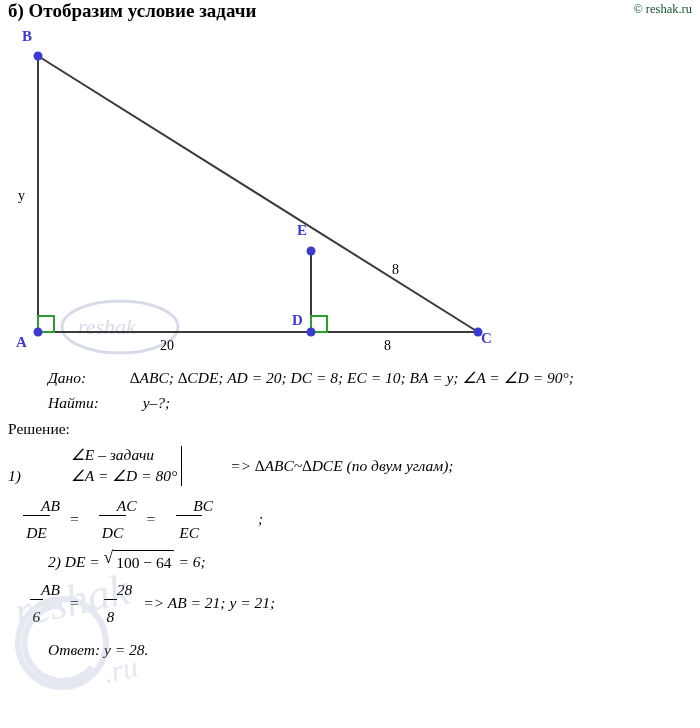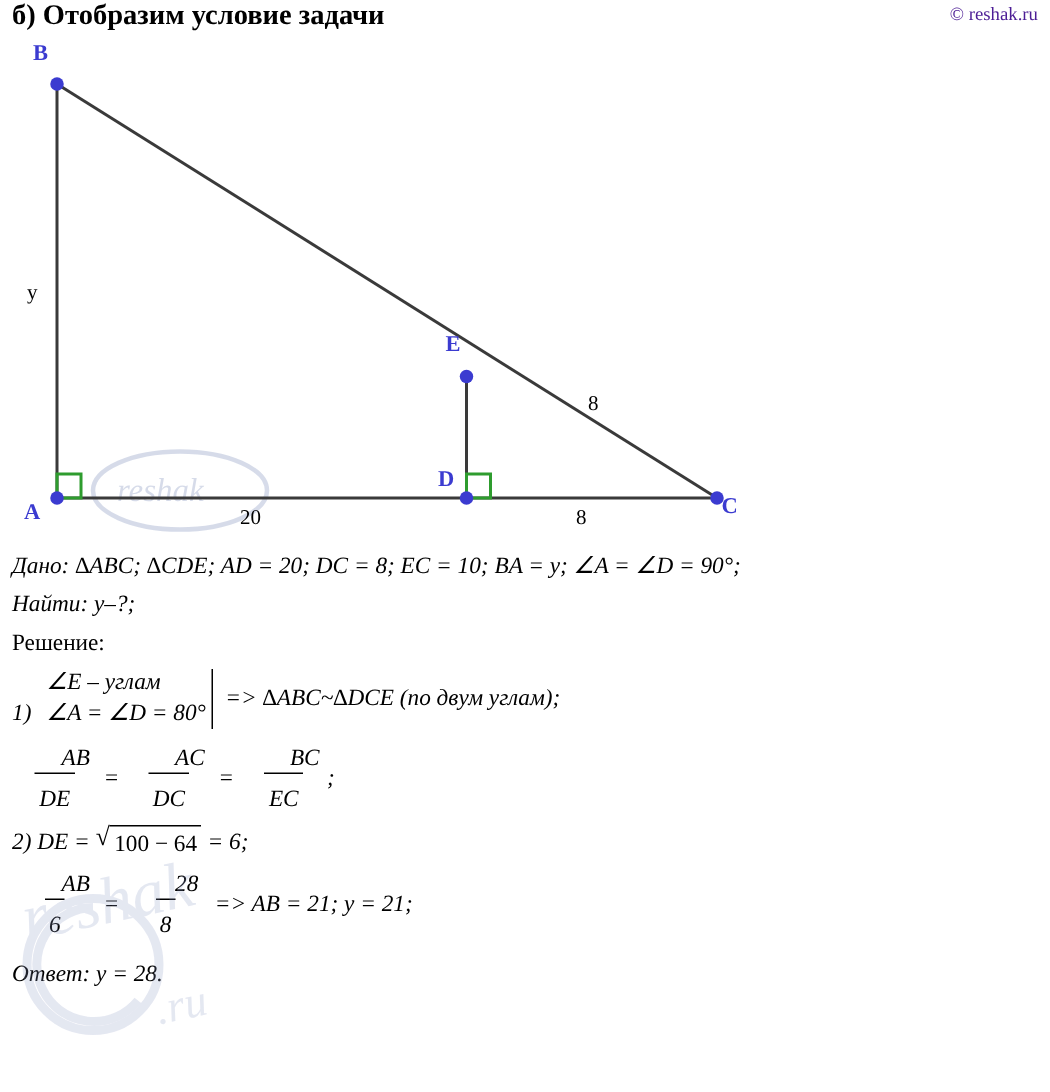--- a/index.html
+++ b/index.html
@@ -29,21 +29,21 @@
     font-size: 19px;
     color: #000;
     white-space: nowrap;
   }
   .watermark-top {
     position: absolute;
     right: 8px;
     top: 2px;
     font-family: "Liberation Serif", serif;
     font-size: 12.5px;
-    color: #4c1d95;
+    color: #14532d;
     white-space: nowrap;
   }
   .figure {
     position: absolute;
     left: 0px;
     top: 22px;
     width: 700px;
     height: 340px;
   }
   .solution {
@@ -51,21 +51,21 @@
     left: 8px;
     top: 370px;
     width: 686px;
   }
   .line {
     font-family: "Liberation Serif", serif;
     font-size: 15.5px;
     line-height: 1.05;
     white-space: nowrap;
   }
-  .it { font-style: italic; }
+  .it { font-style: italic; margin-left: 40px; }
   .row-given { margin-bottom: 9px; }
   .row-find { margin-bottom: 9px; }
   .row-sol { margin-bottom: 8px; }
 
   
   .step1 {
     display: flex;
     align-items: center;
     margin-bottom: 10px;
   }
@@ -217,21 +217,21 @@
     <div class="line row-find">
       <span class="it">Найти:</span>
       <span class="it">y–?;</span>
     </div>
 
     <div class="line row-sol">Решение:</div>
 
     <div class="step1">
       <div class="step1-num">1)</div>
       <div class="step1-stack">
-        <span class="it">∠E – углам</span>
+        <span class="it">∠E – задачи</span>
         <span class="it">∠A = ∠D = 80°</span>
       </div>
       <div class="brace-bar"></div>
       <div class="step1-tail it">=&gt; ∆ABC~∆DCE (по двум углам);</div>
     </div>
 
     <div class="frac-eq">
       <span class="frac">
         <span class="num">AB</span>
         <span class="den">DE</span>

